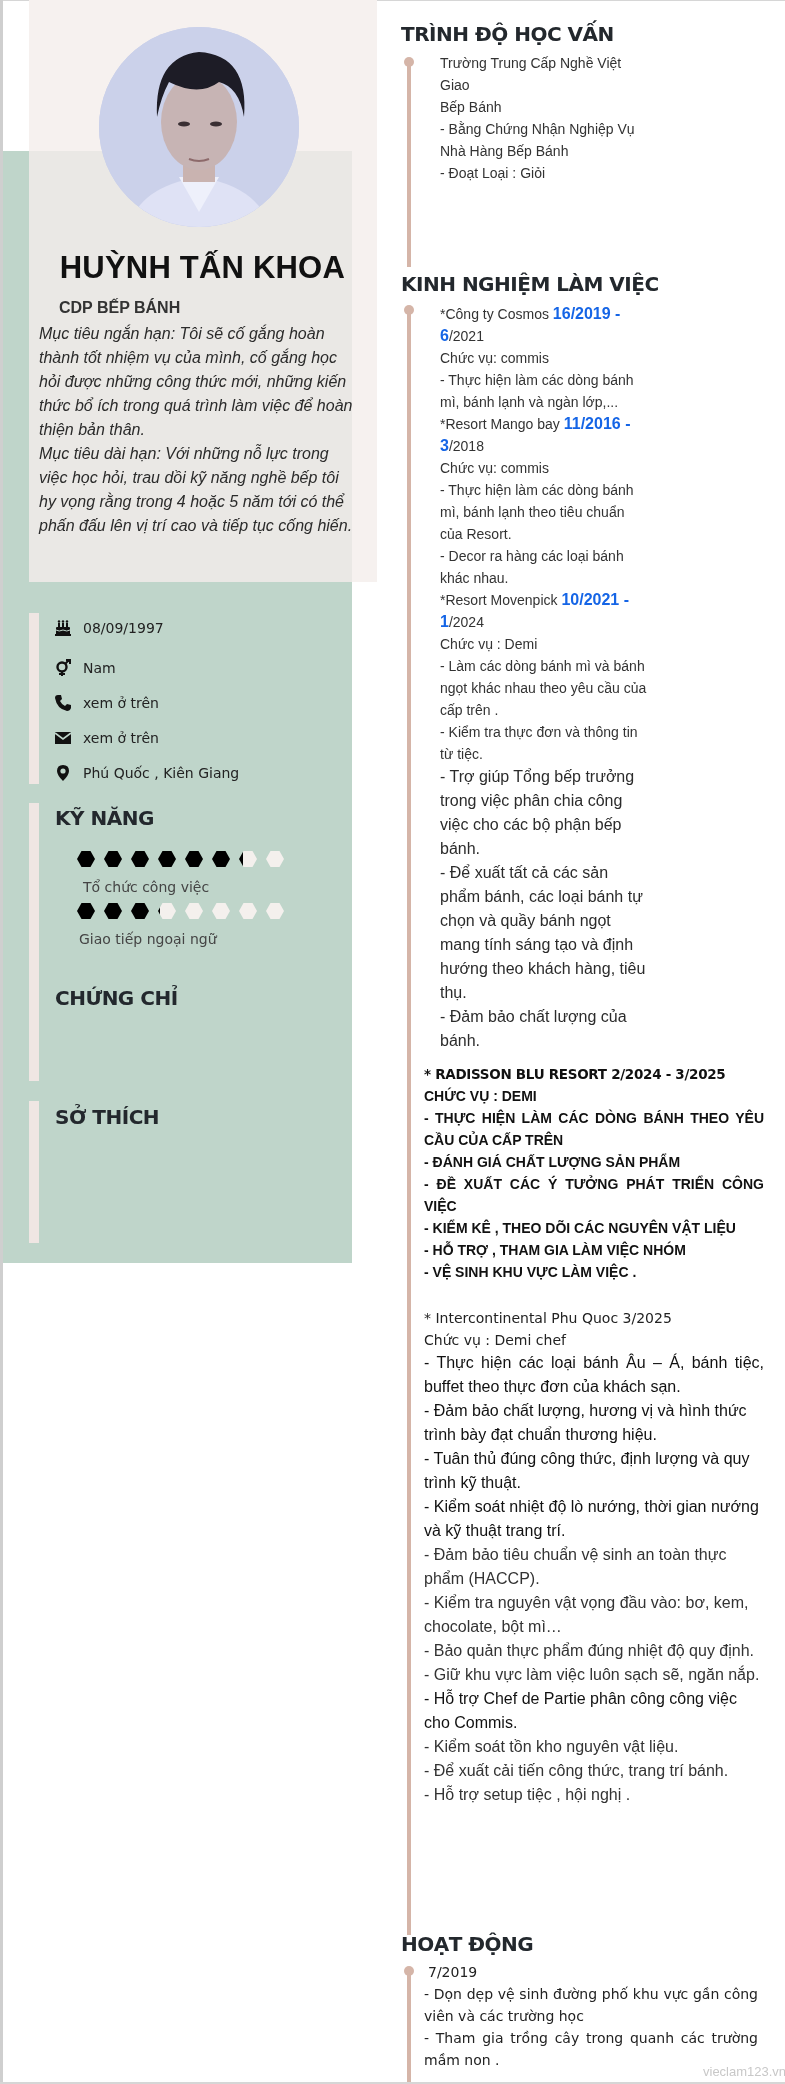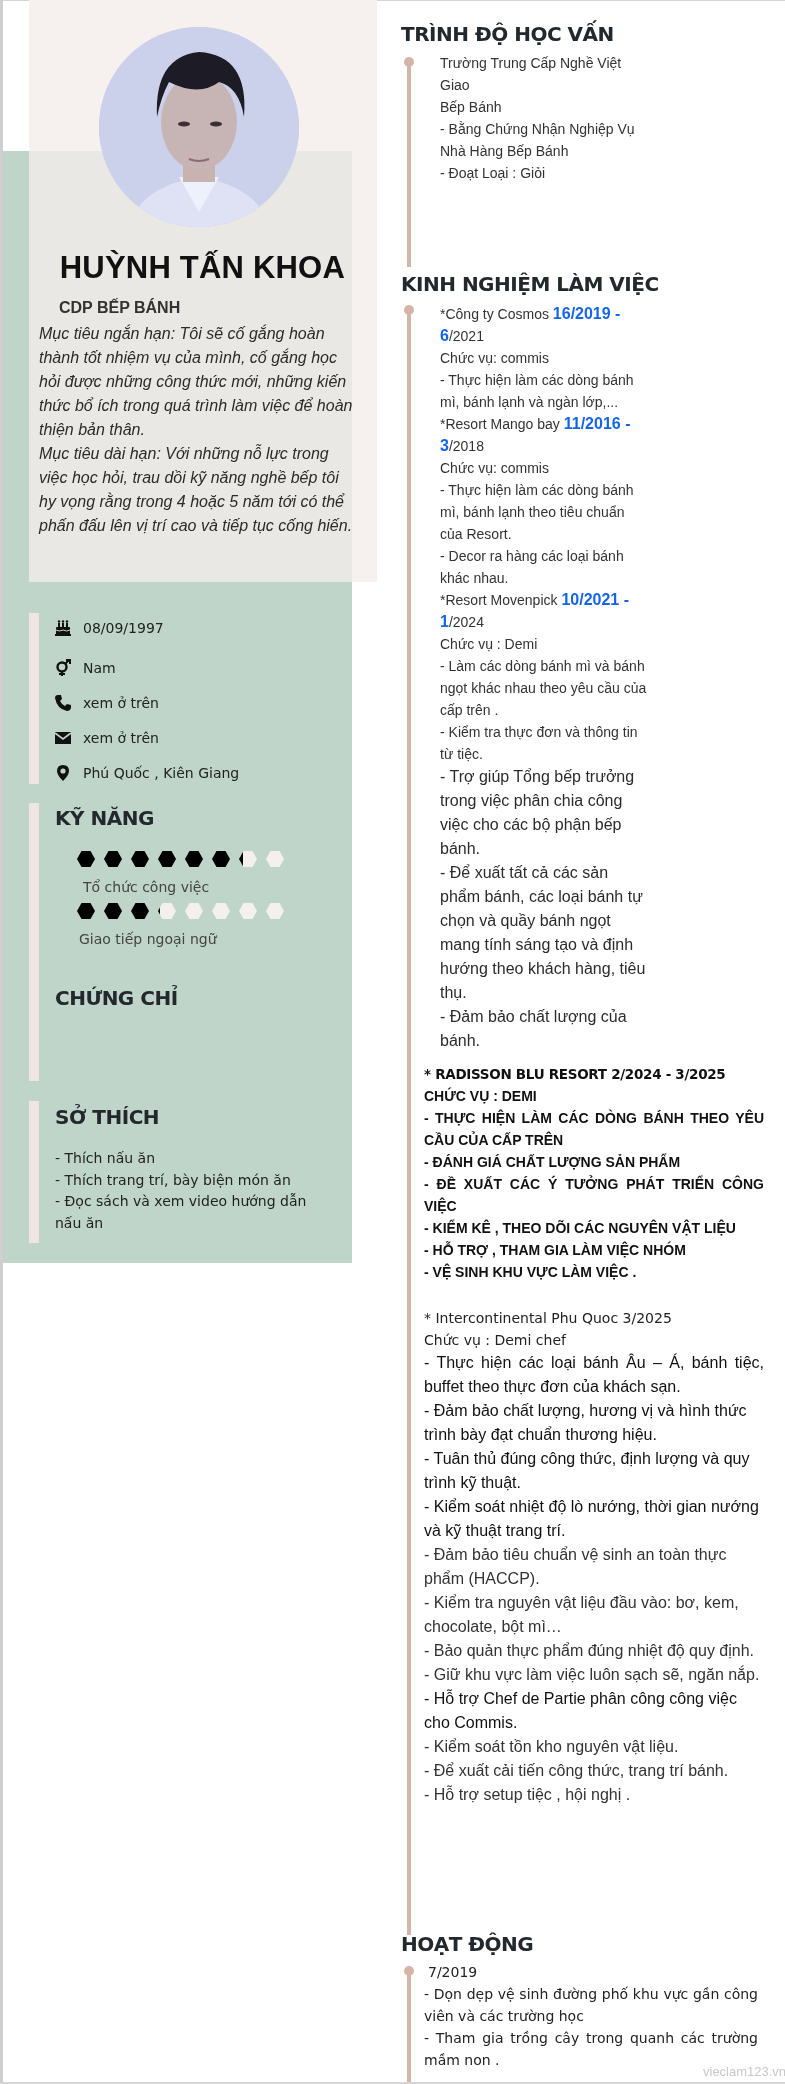--- a/index.html
+++ b/index.html
@@ -180,25 +180,20 @@
   </div>
   <div class="skill-label" style="top:128px; left:40px">Giao tiếp ngoại ngữ</div>
 </div>
 
 <div class="left-section certs">
   <div class="sec-title" style="top:4px">CHỨNG CHỈ</div>
 </div>
 
 <div class="left-section hobbies">
   <div class="sec-title" style="top:4px">SỞ THÍCH</div>
-  <div class="sec-body" style="top:47px">
-    <div>- Thích nấu ăn</div>
-    <div>- Thích trang trí, bày biện món ăn</div>
-    <div>- Đọc sách và xem video hướng dẫn nấu ăn</div>
-  </div>
 </div>
 
 <div class="r-title" style="top:22px">TRÌNH ĐỘ HỌC VẤN</div>
 <div class="tl-line" style="top:62px; height:205px"></div>
 <div class="tl-dot" style="top:57px"></div>
 <div class="r-text" style="top:52px">
   <div>Trường Trung Cấp Nghề Việt</div>
   <div>Giao</div>
   <div>Bếp Bánh</div>
   <div>- Bằng Chứng Nhận Nghiệp Vụ</div>
@@ -260,21 +255,21 @@
 </div>
 
 <div class="inter" style="top:1307px">
   <div class="small">* Intercontinental Phu Quoc  3/2025</div>
   <div class="small">Chức vụ : Demi chef</div>
   <div class="line dark justify">- Thực hiện các loại bánh Âu – Á, bánh tiệc, buffet theo thực đơn của khách sạn.</div>
   <div class="line dark">- Đảm bảo chất lượng, hương vị và hình thức trình bày đạt chuẩn thương hiệu.</div>
   <div class="line dark">- Tuân thủ đúng công thức, định lượng và quy trình kỹ thuật.</div>
   <div class="line dark">- Kiểm soát nhiệt độ lò nướng, thời gian nướng và kỹ thuật trang trí.</div>
   <div class="line">- Đảm bảo tiêu chuẩn vệ sinh an toàn thực phẩm (HACCP).</div>
-  <div class="line">- Kiểm tra nguyên vật liệu đầu vào: bơ, kem, chocolate, bột mì…</div>
+  <div class="line">- Kiểm tra nguyên vật vọng đầu vào: bơ, kem, chocolate, bột mì…</div>
   <div class="line">- Bảo quản thực phẩm đúng nhiệt độ quy định.</div>
   <div class="line">- Giữ khu vực làm việc luôn sạch sẽ, ngăn nắp.</div>
   <div class="line dark">- Hỗ trợ Chef de Partie phân công công việc cho Commis.</div>
   <div class="line">- Kiểm soát tồn kho nguyên vật liệu.</div>
   <div class="line">- Để xuất cải tiến công thức, trang trí bánh.</div>
   <div class="line">- Hỗ trợ setup tiệc , hội nghị .</div>
 </div>
 
 <div class="r-title" style="top:1932px">HOẠT ĐỘNG</div>
 <div class="tl-line" style="top:1970px; height:114px"></div>

